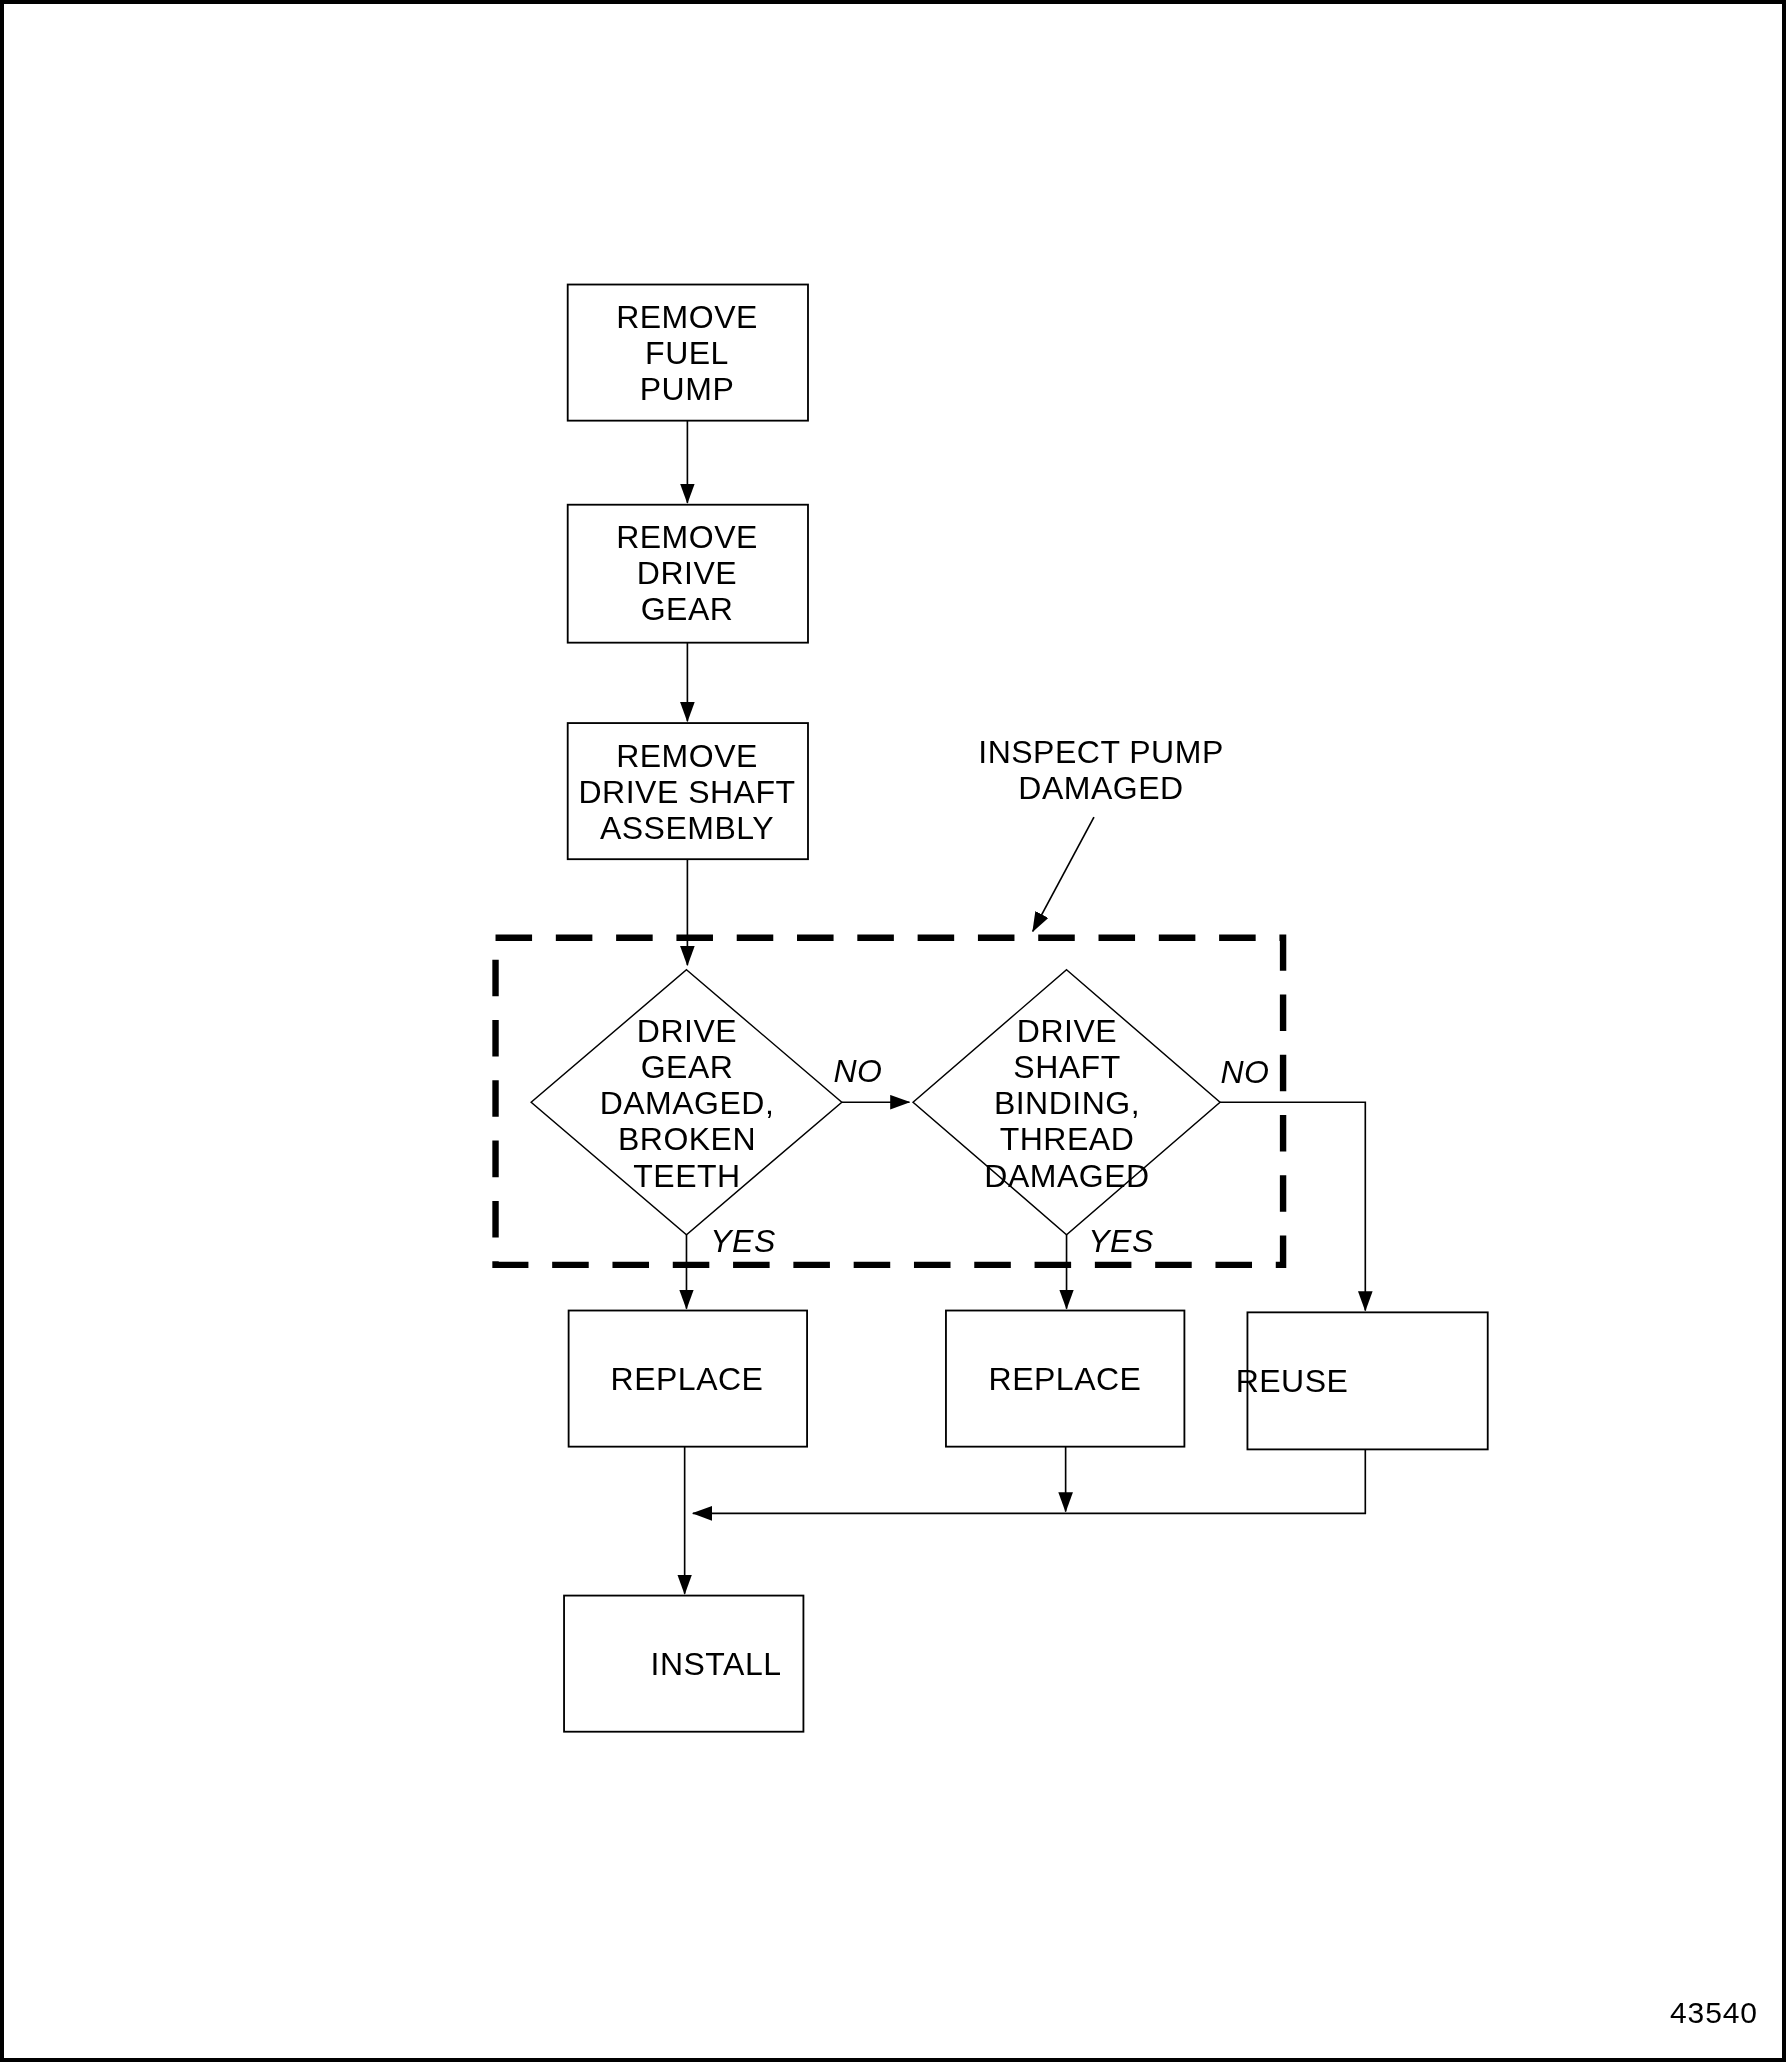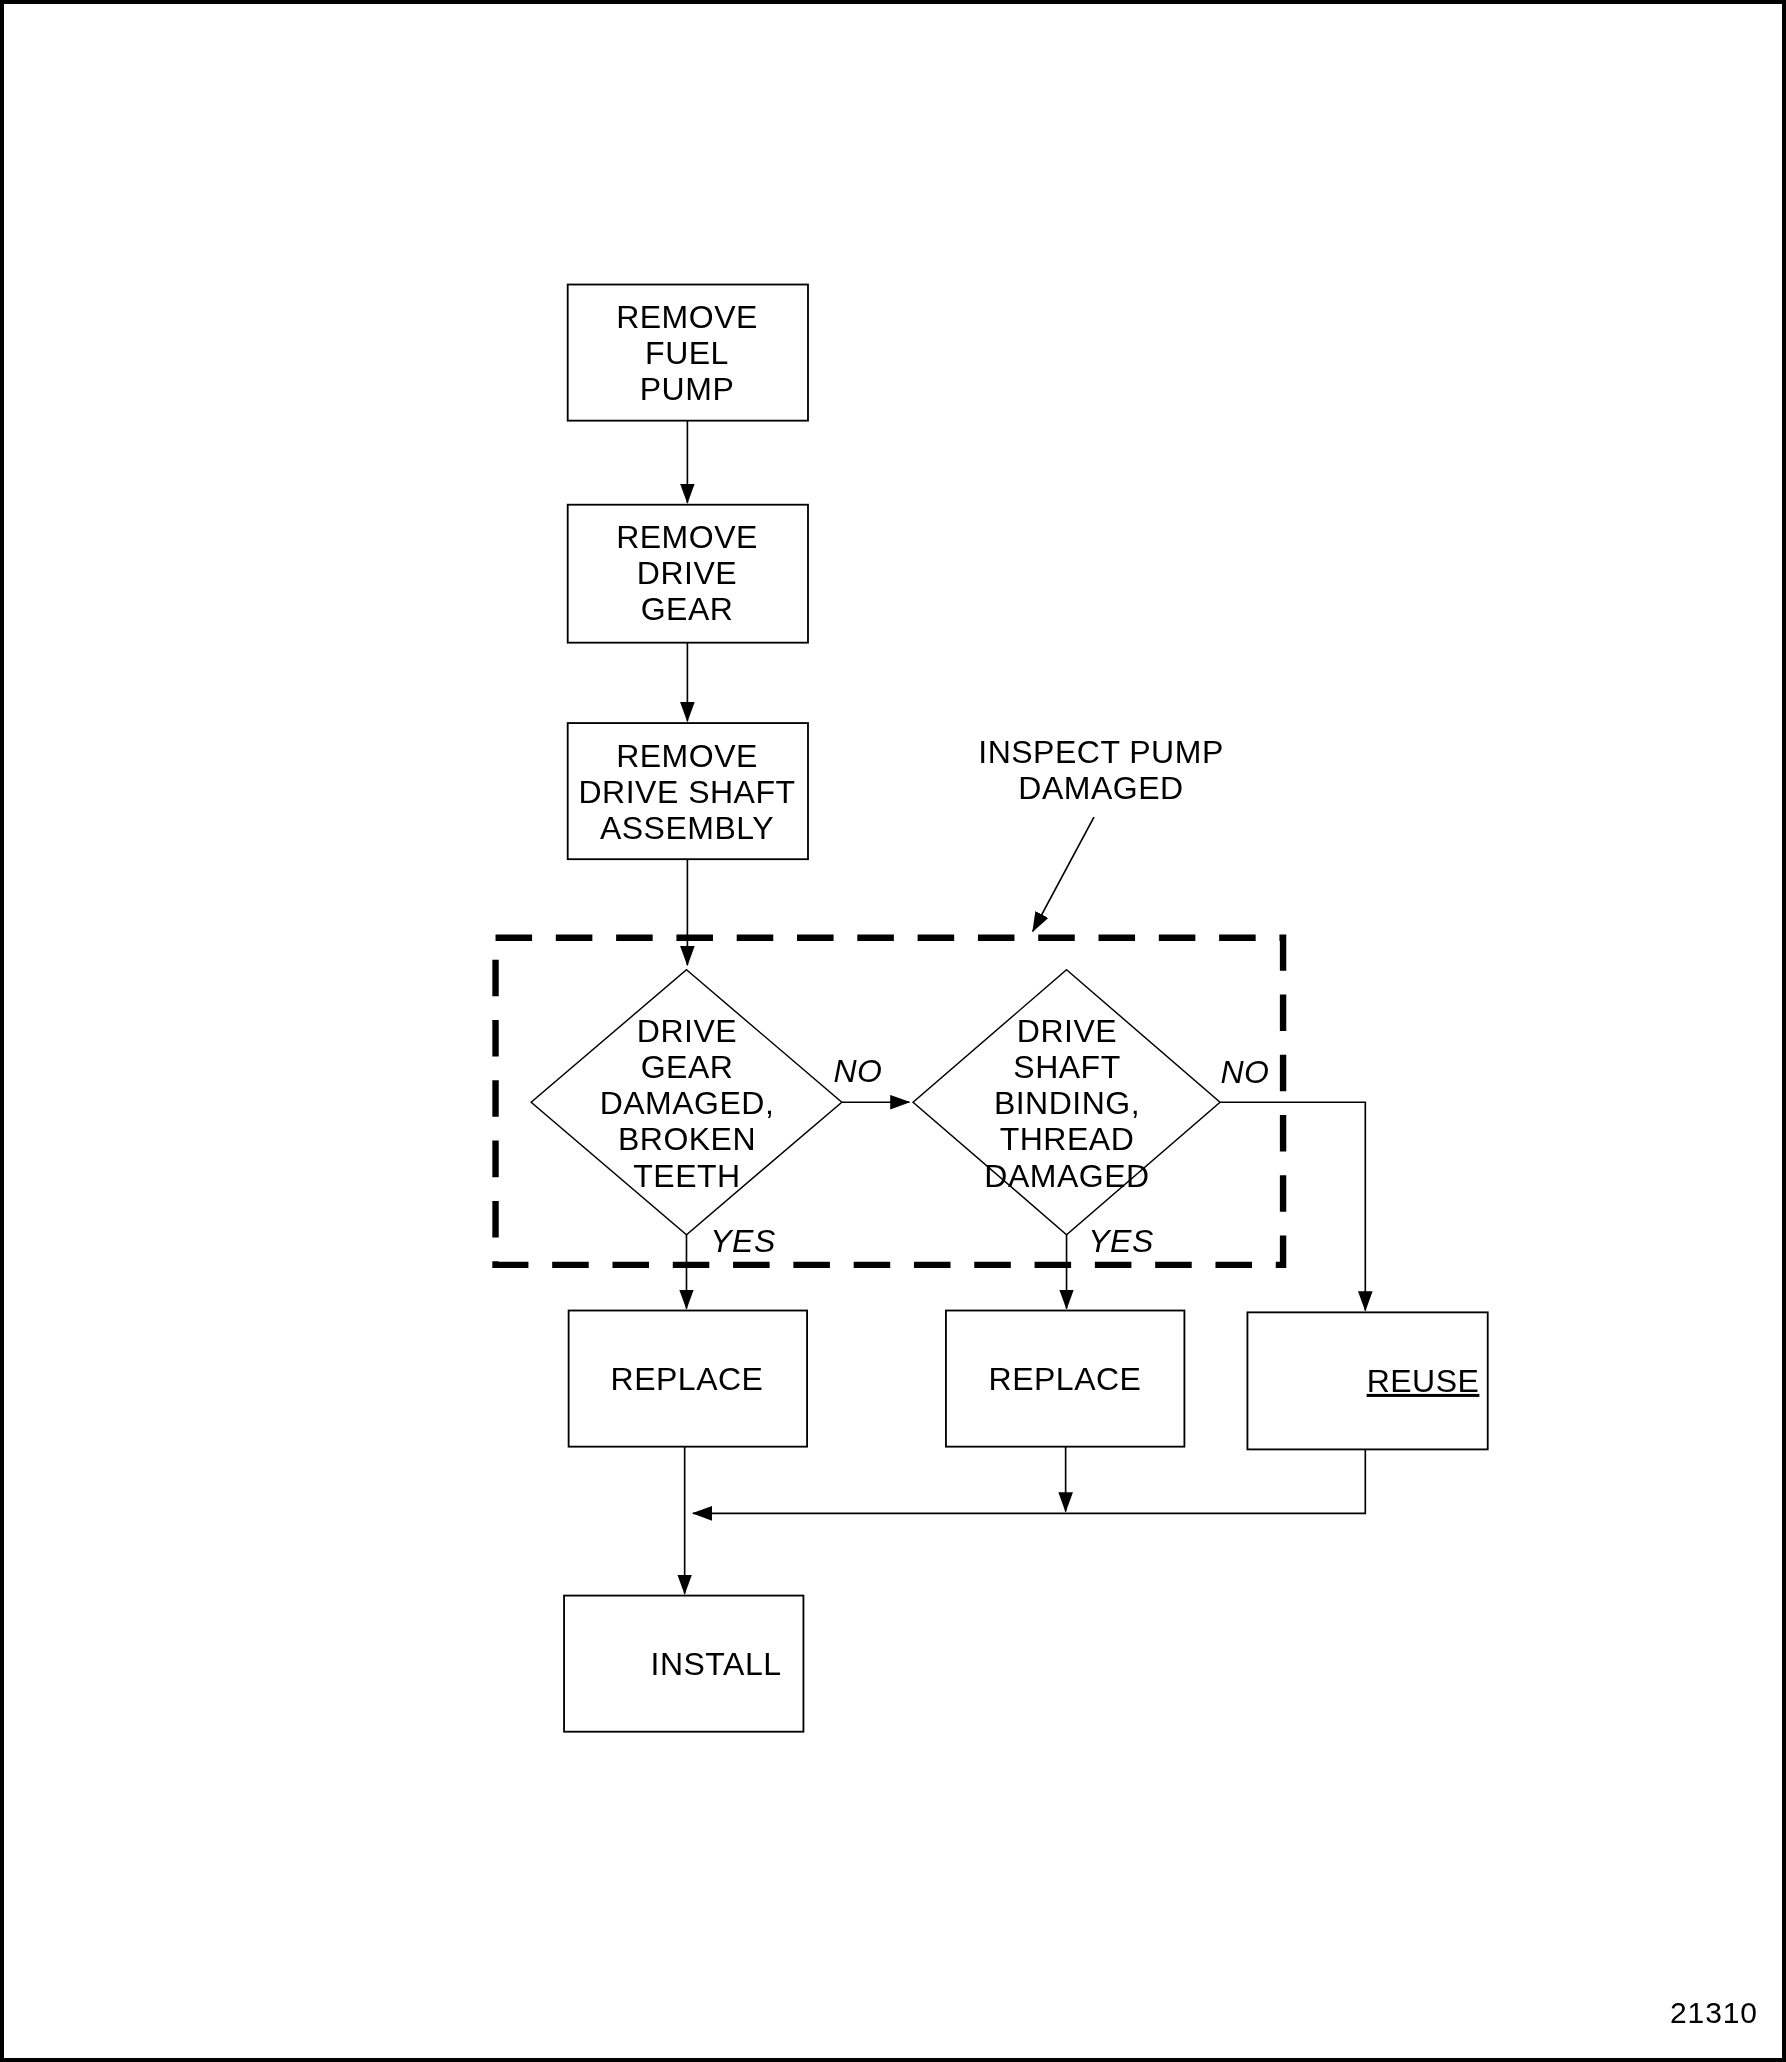--- a/index.html
+++ b/index.html
@@ -101,19 +101,19 @@
 THREAD
 DAMAGED</div>
 
   <div class="lbl edge-lbl" style="left:854px;  top:1067px;">NO</div>
   <div class="lbl edge-lbl" style="left:739px;  top:1237px;">YES</div>
   <div class="lbl edge-lbl" style="left:1241px; top:1068px;">NO</div>
   <div class="lbl edge-lbl" style="left:1117px; top:1237px;">YES</div>
 
   <div class="lbl" style="left:683px;  top:1375px;">REPLACE</div>
   <div class="lbl" style="left:1061px; top:1375px;">REPLACE</div>
-  <div class="lbl" style="left:1419px; top:1377px;text-decoration:underline;">REUSE</div>
+  <div class="lbl" style="left:1288px; top:1377px;">REUSE</div>
   <div class="lbl" style="left:712px;  top:1660px;">INSTALL</div>
 
-  <div class="lbl fig-num" style="left:1710px; top:2009px;">21310</div>
+  <div class="lbl fig-num" style="left:1710px; top:2009px;">43540</div>
 
 </div>
 
 
 </body></html>

